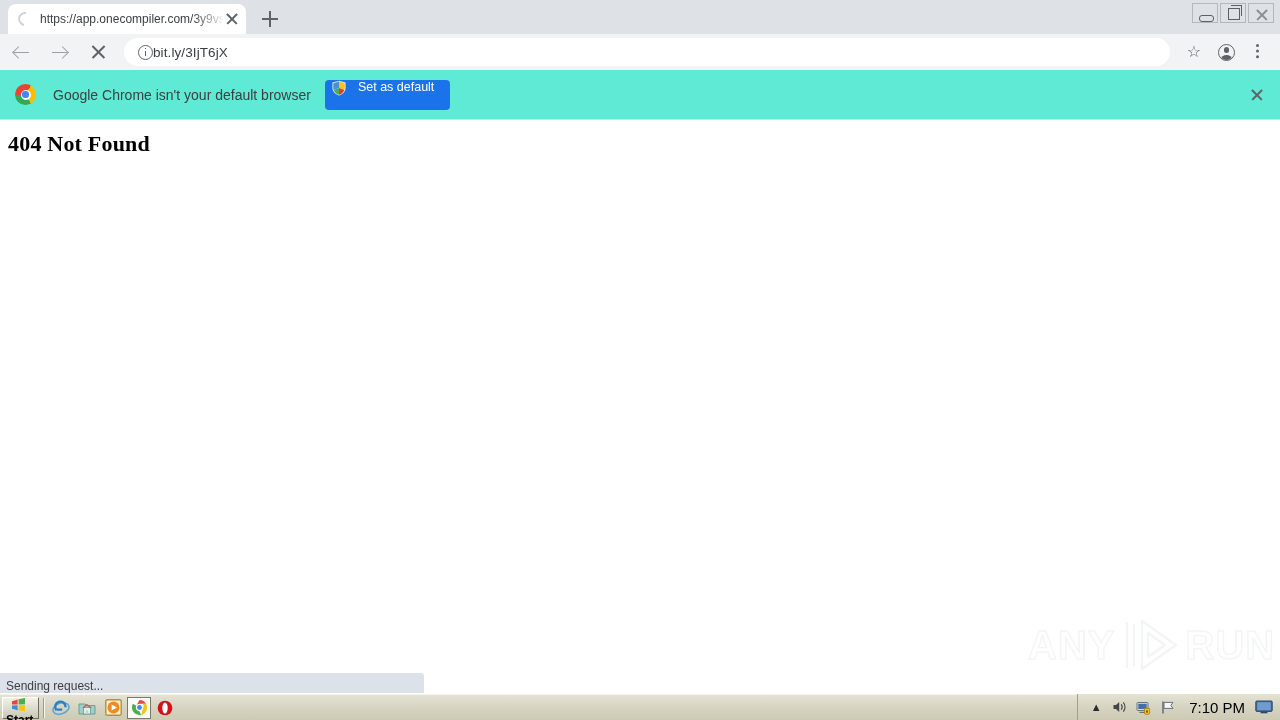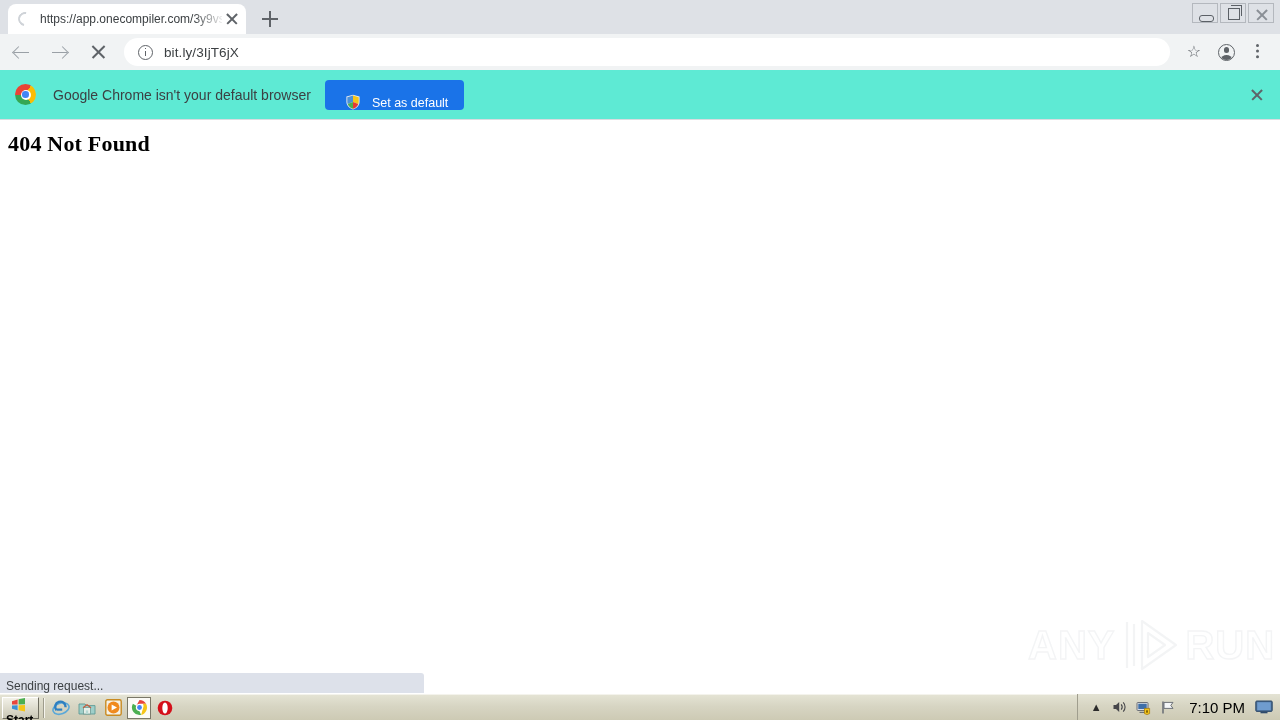--- a/index.html
+++ b/index.html
@@ -203,21 +203,21 @@
     content: "";
     position: absolute; left: 5.6px; top: 2px;
     width: 1.4px; height: 1.4px; background: #5f6368;
   }
   .info-ico::after {
     content: "";
     position: absolute; left: 5.6px; top: 5px;
     width: 1.4px; height: 5.5px; background: #5f6368;
   }
   .url-text {
-    margin-left: 11px;
+    margin-left: 0;
     font-size: 13.5px;
     color: #3c4043;
     letter-spacing: 0.1px;
   }
 
   .tb-right { display: flex; align-items: center; margin-right: 6px; }
   .tb-icon { width: 32px; height: 32px; position: relative; flex: 0 0 32px; }
 
   .star-ico {
     position: absolute; left: 8px; top: 8px;
@@ -296,22 +296,22 @@
     font-size: 14px;
     color: #3c4043;
     white-space: nowrap;
   }
   .set-default-btn {
     margin-left: 14px;
     height: 30px;
     background: #1a73e8;
     border-radius: 4px;
     display: flex;
-    align-items: flex-end;
-    padding: 0 16px 0 20px;
+    align-items: flex-start;
+    padding: 0 16px 0 6px;
     box-sizing: border-box;
   }
   .shield-ico {
     width: 16px; height: 16px;
     flex: 0 0 16px;
     position: relative;
     margin-right: 11px;
   }
   .infobar-close {
     position: absolute;

